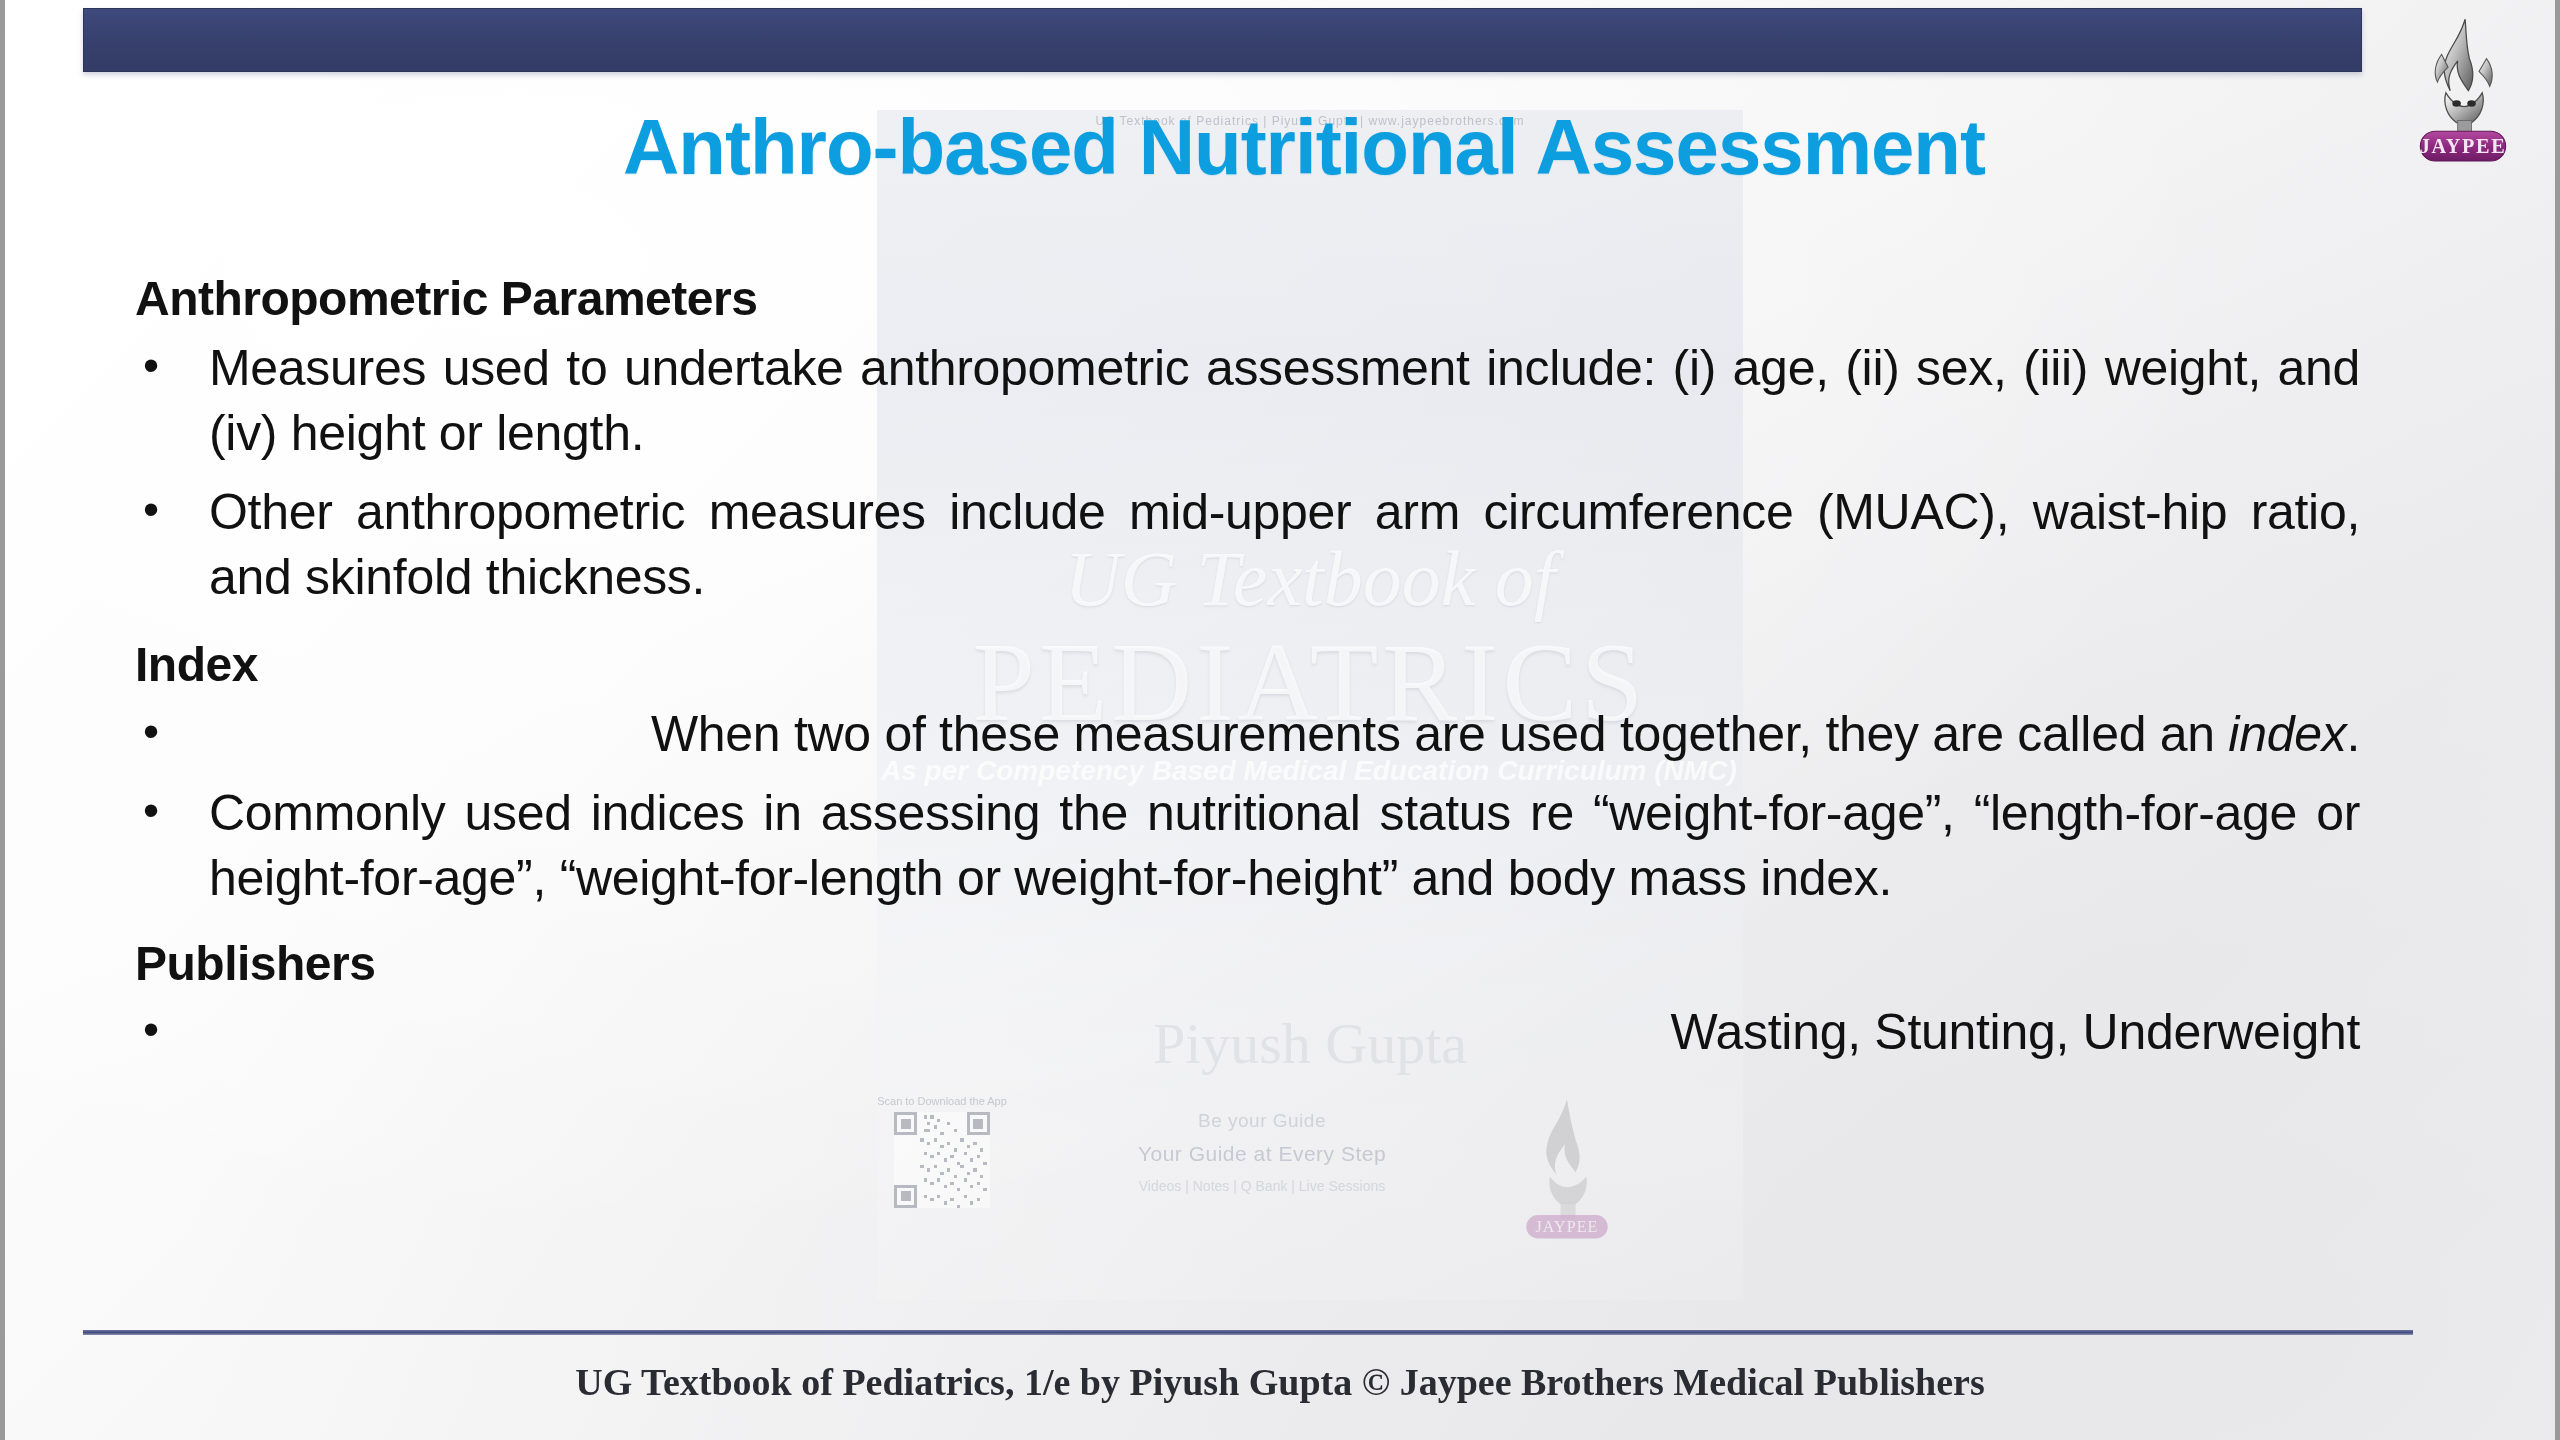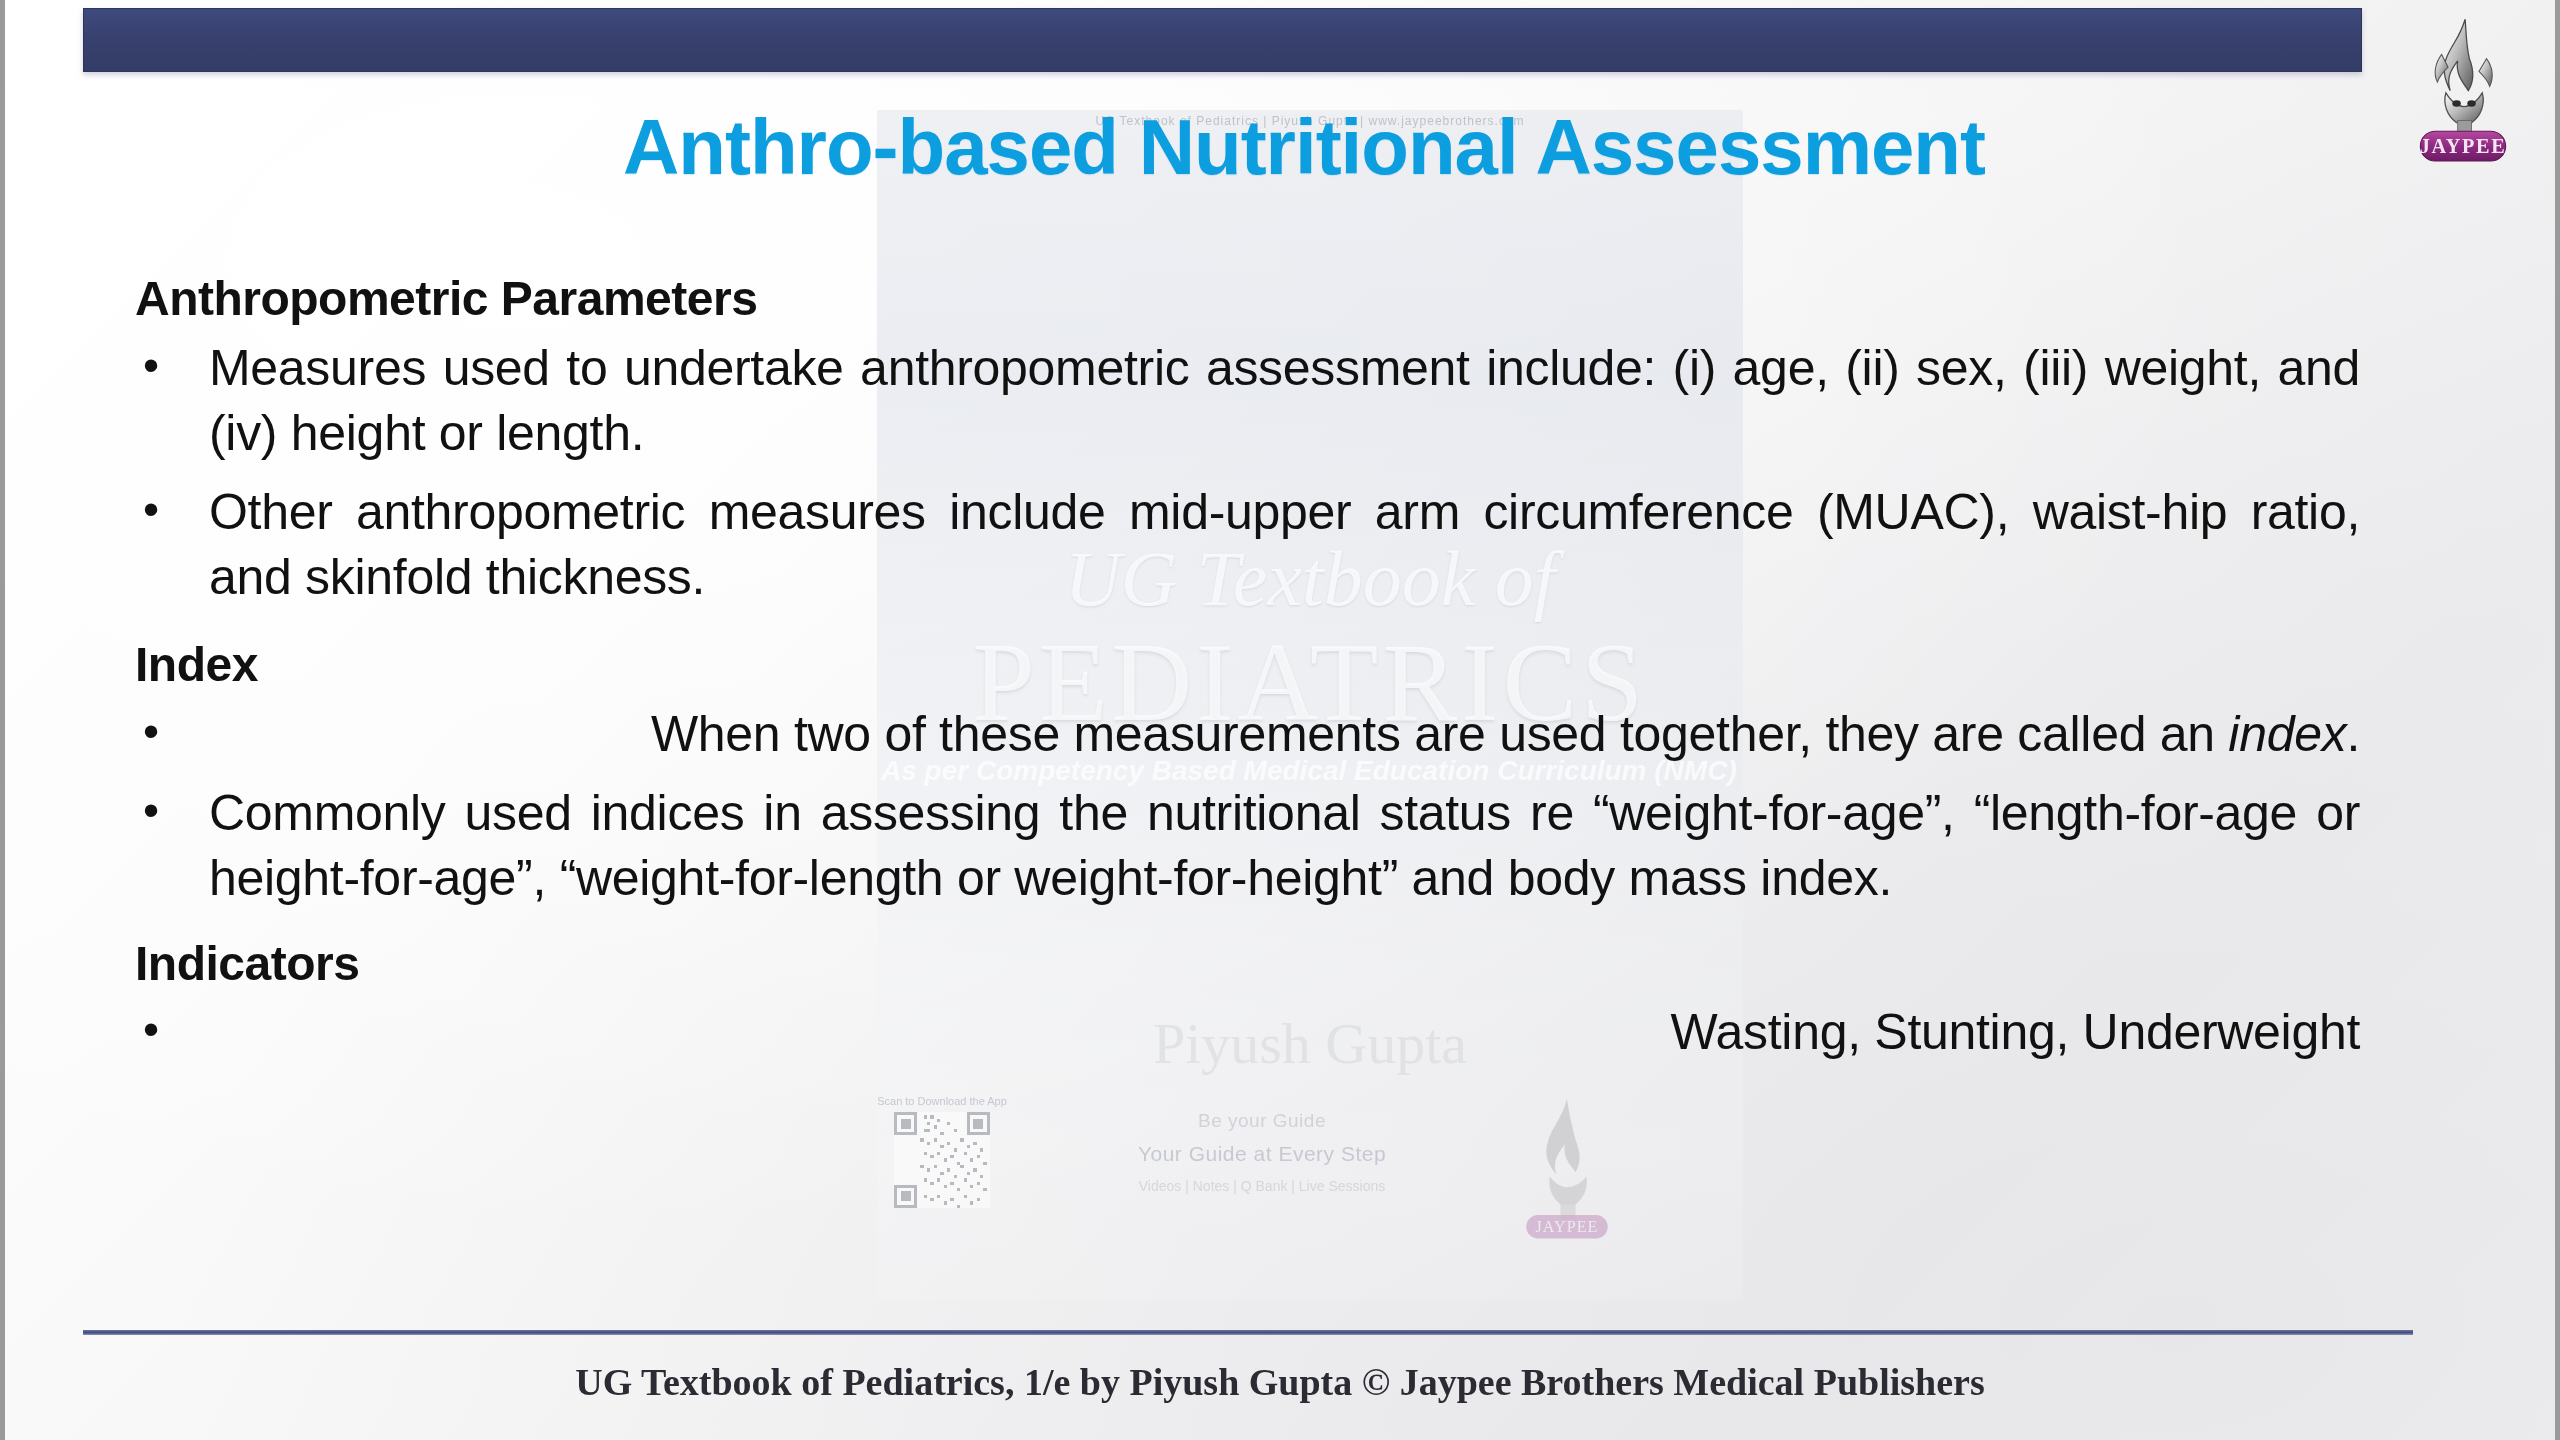--- a/index.html
+++ b/index.html
@@ -443,21 +443,21 @@
     <div class="bullet-row">
       <span class="bullet-dot">•</span>
       <span class="bullet-text nojust"><span>When two of these measurements are used together, they are called an </span><i>index</i><span>.</span></span>
     </div>
 
     <div class="bullet-row">
       <span class="bullet-dot">•</span>
       <span class="bullet-text">Commonly used indices in assessing the nutritional status re “weight-for-age”, “length-for-age or height-for-age”, “weight-for-length or weight-for-height” and body mass index.</span>
     </div>
 
-    <div class="section-head head-indicators">Indicators</div>
+    <div class="section-head head-indicators">Publishers</div>
 
     <div class="bullet-row">
       <span class="bullet-dot">•</span>
       <span class="bullet-text nojust">Wasting, Stunting, Underweight</span>
     </div>
 
   </div>
 
   <div class="footer-rule"></div>
   <div class="footer-text">UG Textbook of Pediatrics, 1/e by Piyush Gupta © Jaypee Brothers Medical Publishers</div>

